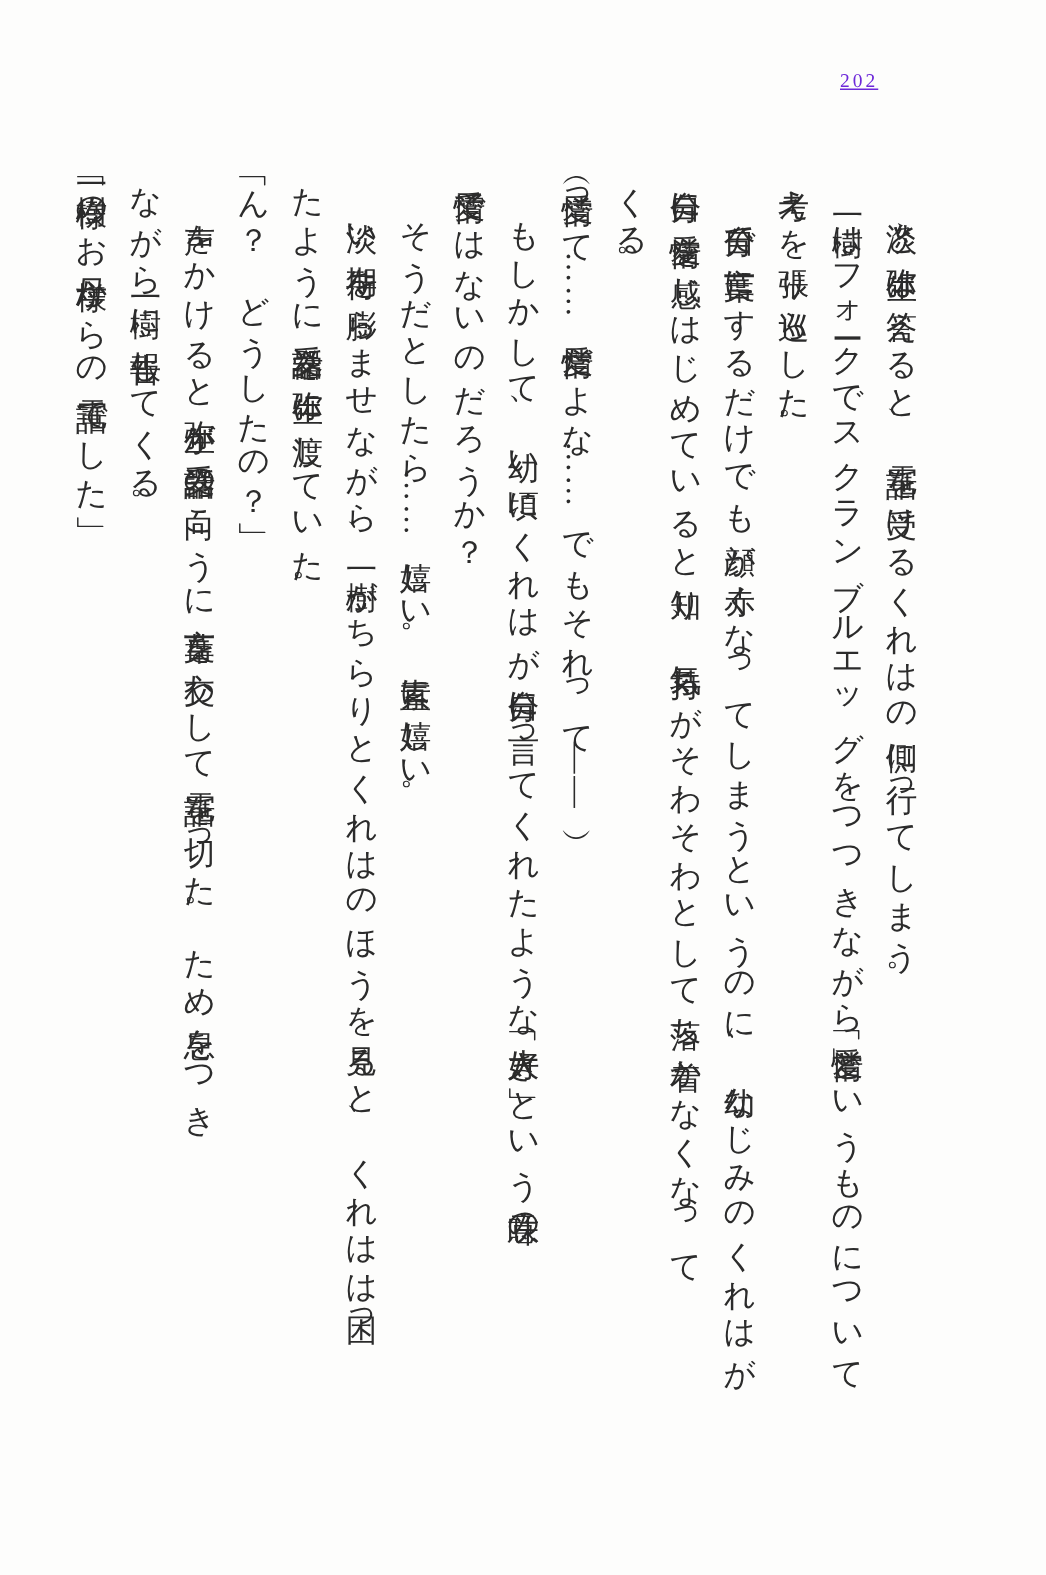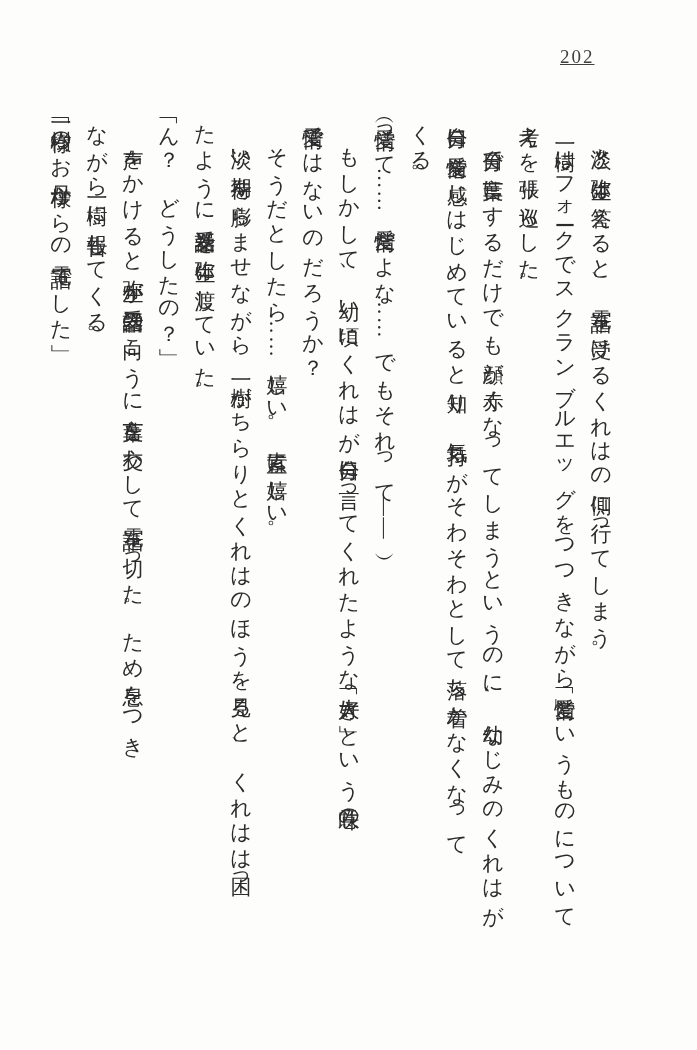--- a/index.html
+++ b/index.html
@@ -12,23 +12,23 @@
     width: 697px;
     height: 1050px;
     background: #fdfdfc;
     overflow: hidden;
     font-family: "Liberation Serif", "DejaVu Serif", serif;
   }
   .page-number {
     position: absolute;
     top: 46px;
     left: 560px;
-    font-size: 19px;
+    font-size: 13px;
     letter-spacing: 2px;
-    color: #404040;
+    color: #6d28d9;
     text-decoration: underline;
   }
   .text-block {
     position: absolute;
     top: 110px;
     right: 78px;
     height: 882px;
     writing-mode: vertical-rl;
     text-orientation: mixed;
     font-size: 21px;

